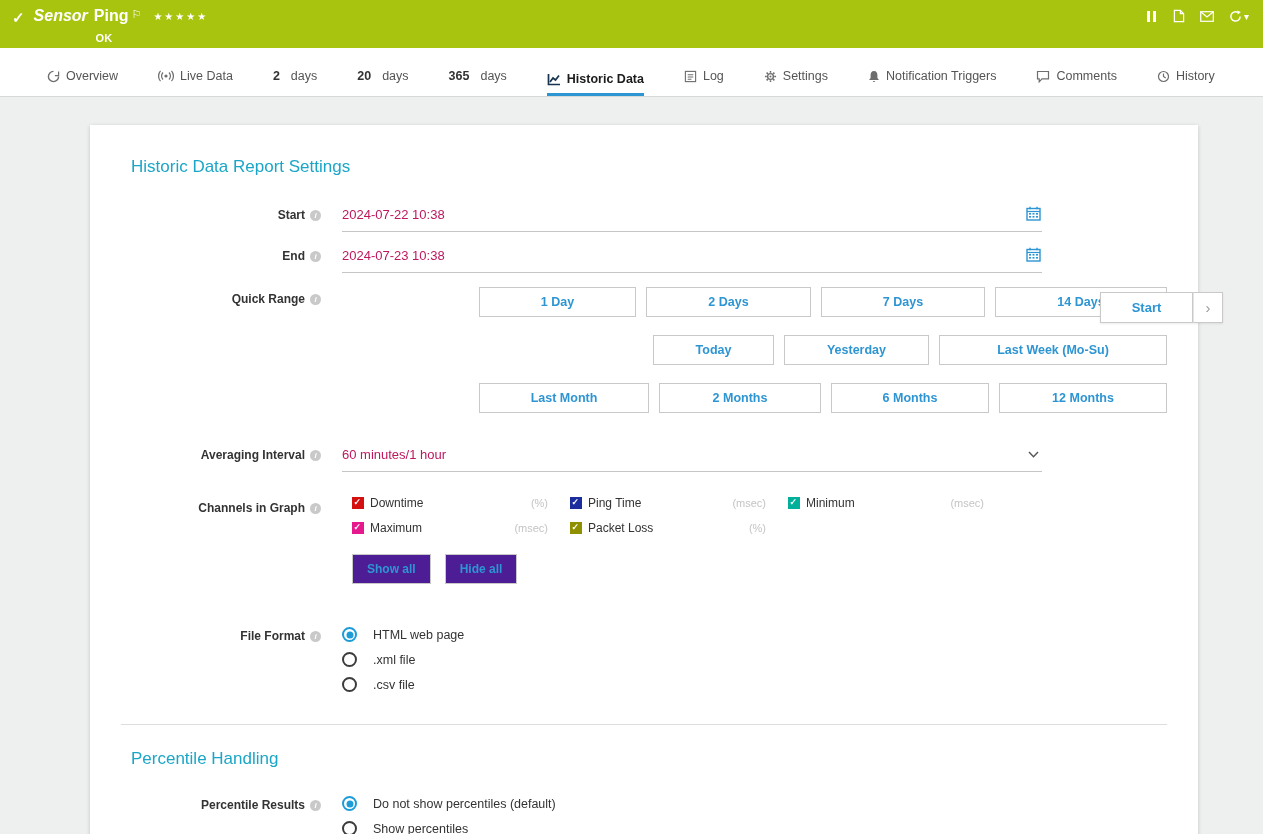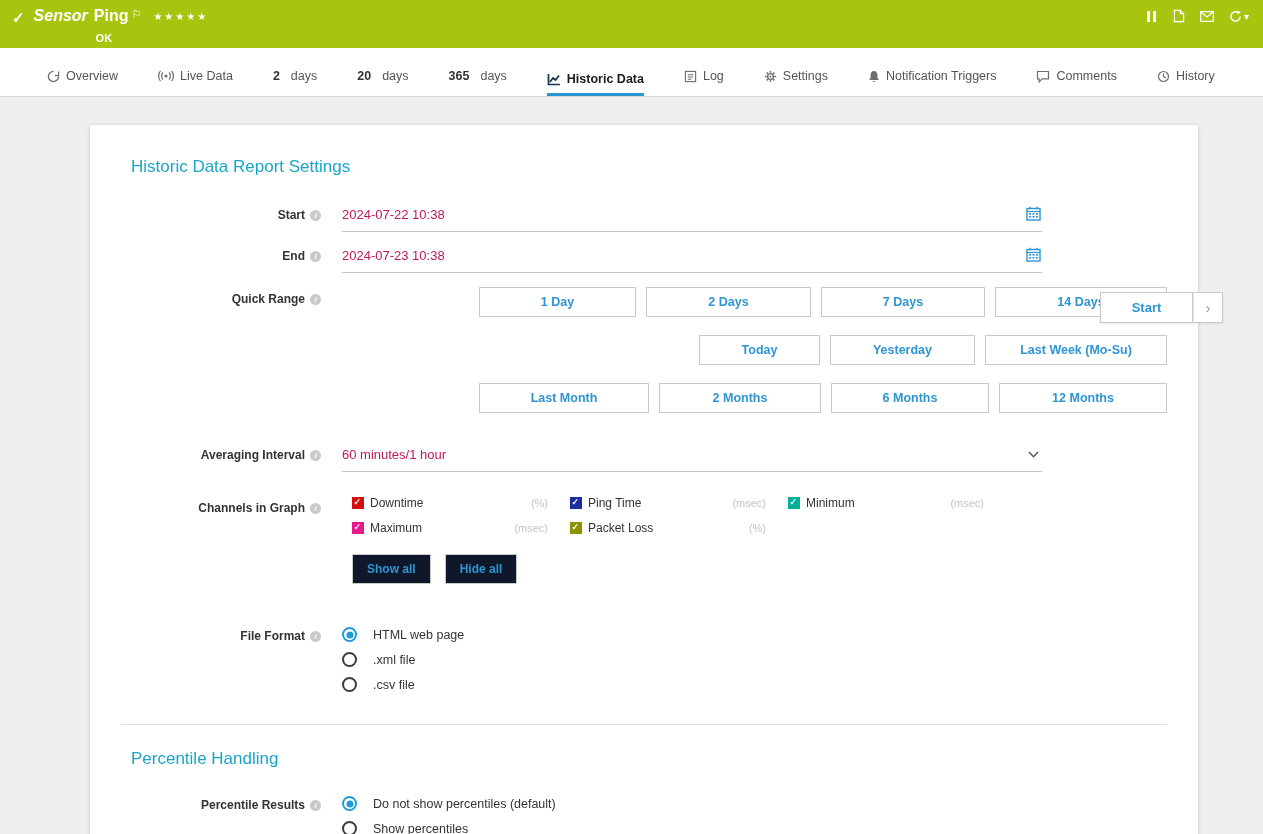--- a/index.html
+++ b/index.html
@@ -107,21 +107,21 @@
   .mt40 { margin-top: 40px; }
 
   .channels { padding-left: 10px; }
   .ch-grid { display: grid; grid-template-columns: repeat(3, 196px); column-gap: 22px; row-gap: 11px; }
   .ch-item { display: flex; align-items: center; font-size: 12px; color: #333; cursor: pointer; }
   .ch-box { width: 12px; height: 12px; margin-right: 6px; position: relative; flex-shrink: 0; }
   .ch-box::after { content: "✓"; color: #fff; font-size: 9px; font-weight: bold; position: absolute; top: 0px; left: 1.5px; }
   .ch-unit { margin-left: auto; color: #c4c4c4; font-size: 11px; }
   .ch-actions { margin-top: 19px; display: flex; gap: 14px; }
   .sm-btn {
-    padding: 7px 14px; border: 1px solid #c9c9c9; background: #0f172a;
+    padding: 7px 14px; border: 1px solid #c9c9c9; background: #4c1d95;
     color: #2e95d3; font-size: 12px; font-weight: 600; cursor: pointer;
     font-family: "Liberation Sans", sans-serif;
   }
 
   .radio-group { display: flex; flex-direction: column; gap: 10px; padding-top: 3px; }
   .radio-opt { display: flex; align-items: center; font-size: 12.5px; color: #333; cursor: pointer; gap: 10px; }
   .radio {
     width: 15px; height: 15px; border: 2px solid #3c3c3c; border-radius: 50%;
     margin-right: 6px; position: relative; flex-shrink: 0; background: #fff;
   }
@@ -347,21 +347,21 @@
       <div class="ffield">
         <div class="qr-row">
           <button class="qr-btn" style="width:157px">1 Day</button>
           <button class="qr-btn" style="width:165px">2 Days</button>
           <button class="qr-btn" style="width:164px">7 Days</button>
           <button class="qr-btn" style="width:172px">14 Days</button>
         </div>
         <div class="qr-row">
           <button class="qr-btn" style="width:121px">Today</button>
           <button class="qr-btn" style="width:145px">Yesterday</button>
-          <button class="qr-btn" style="width:182px">Last Week (Mo-Su)</button>
+          <button class="qr-btn" style="width:228px">Last Week (Mo-Su)</button>
         </div>
         <div class="qr-row">
           <button class="qr-btn" style="width:170px">Last Month</button>
           <button class="qr-btn" style="width:162px">2 Months</button>
           <button class="qr-btn" style="width:158px">6 Months</button>
           <button class="qr-btn" style="width:168px">12 Months</button>
         </div>
       </div>
     </div>
 

